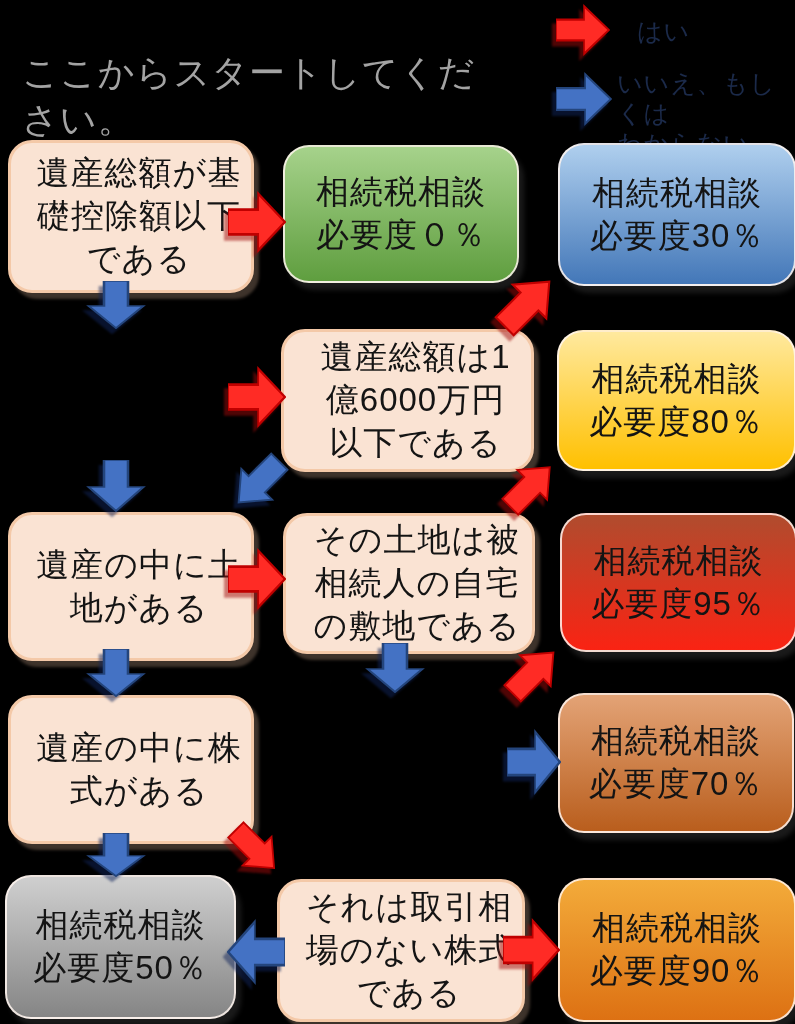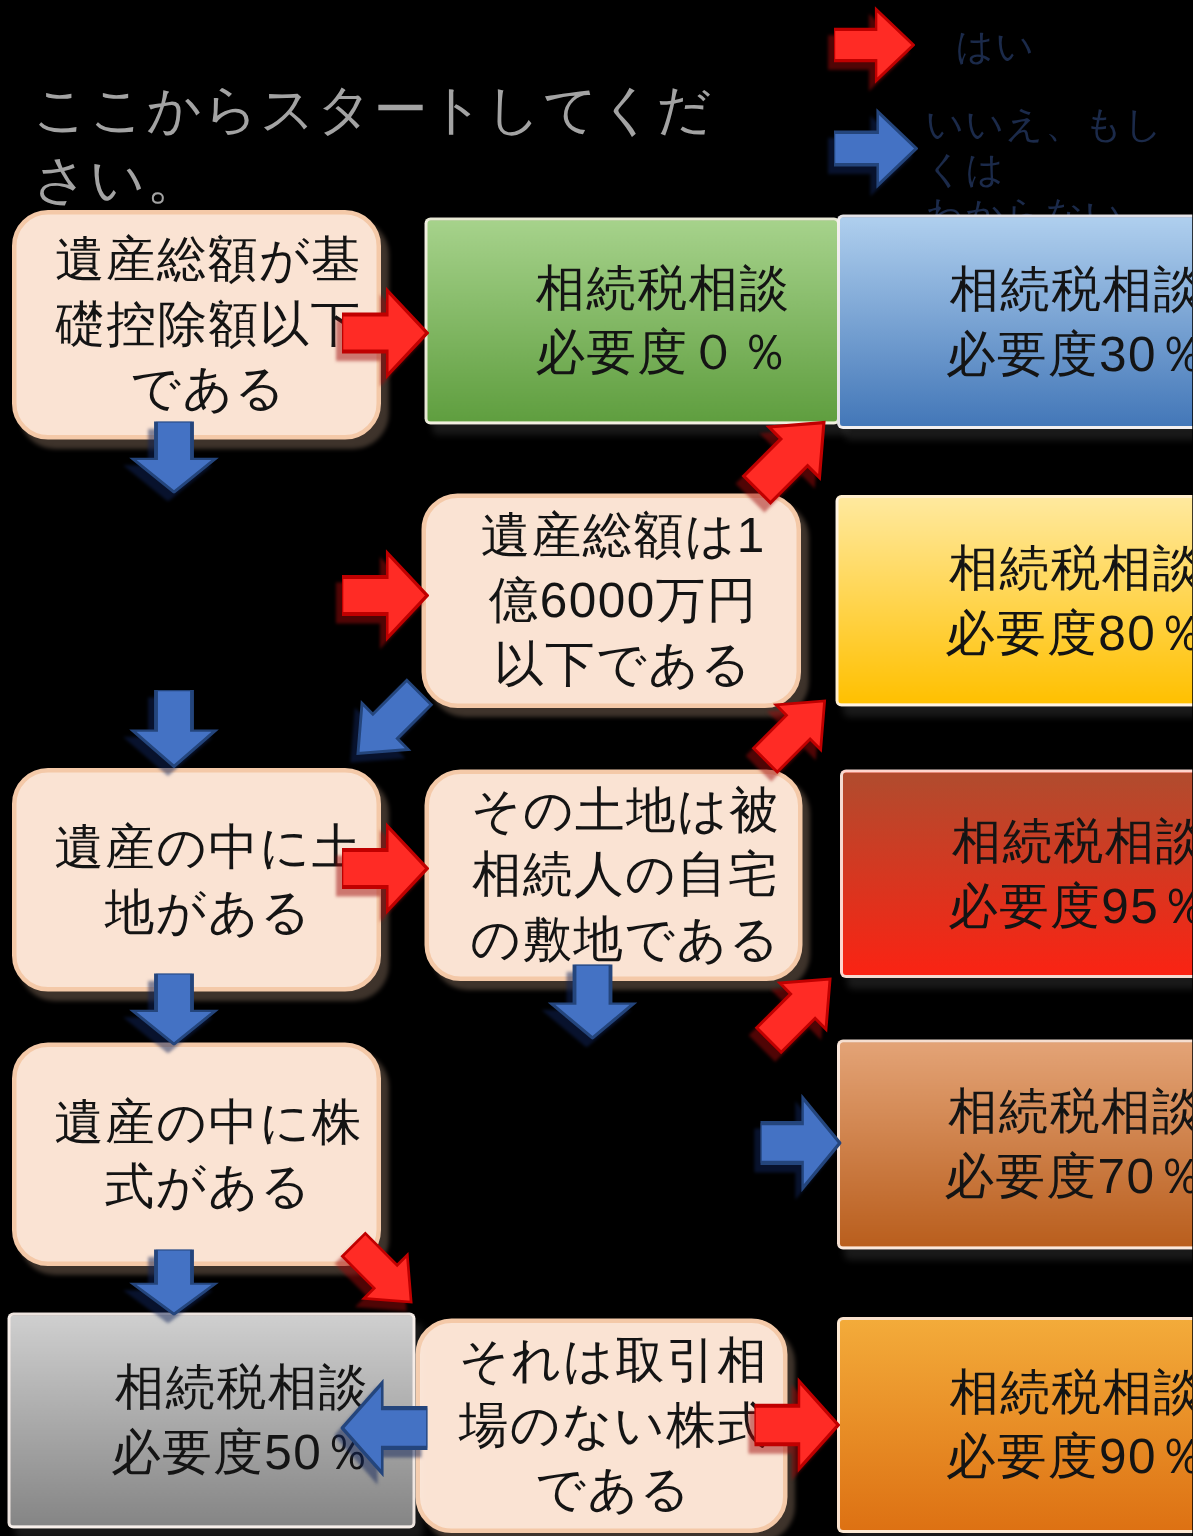--- a/index.html
+++ b/index.html
@@ -22,23 +22,22 @@
   .box .txt{
     white-space:pre-line;font-size:33px;line-height:1.3;color:#141414;
     letter-spacing:1px;
   }
   .q{
     background:#fae3d3;border:3px solid #f4c9a8;
     box-shadow:5px 6px 3px rgba(246,202,172,0.25);
     padding-left:16px;
   }
   .res{
-    border:2px solid rgba(255,245,238,0.85);border-radius:4px;
+    border:2px solid rgba(255,245,238,0.85);border-radius:26px;
     box-shadow:5px 7px 5px rgba(255,255,255,0.10);
-    padding-left:41px;
   }
   .arrow{position:absolute;}
   .arrow svg{display:block;width:100%;height:100%;}
   .yes polygon{fill:#ff2b25;stroke:#c00000;stroke-width:3;}
   .no  polygon{fill:#4472c4;stroke:#24457c;stroke-width:3;}
   .yes{filter:drop-shadow(-4px 5px 1px rgba(160,10,10,0.5));}
   .no {filter:drop-shadow(-4px 5px 1px rgba(15,35,90,0.5));}
 </style>
 </head>
 <body>

